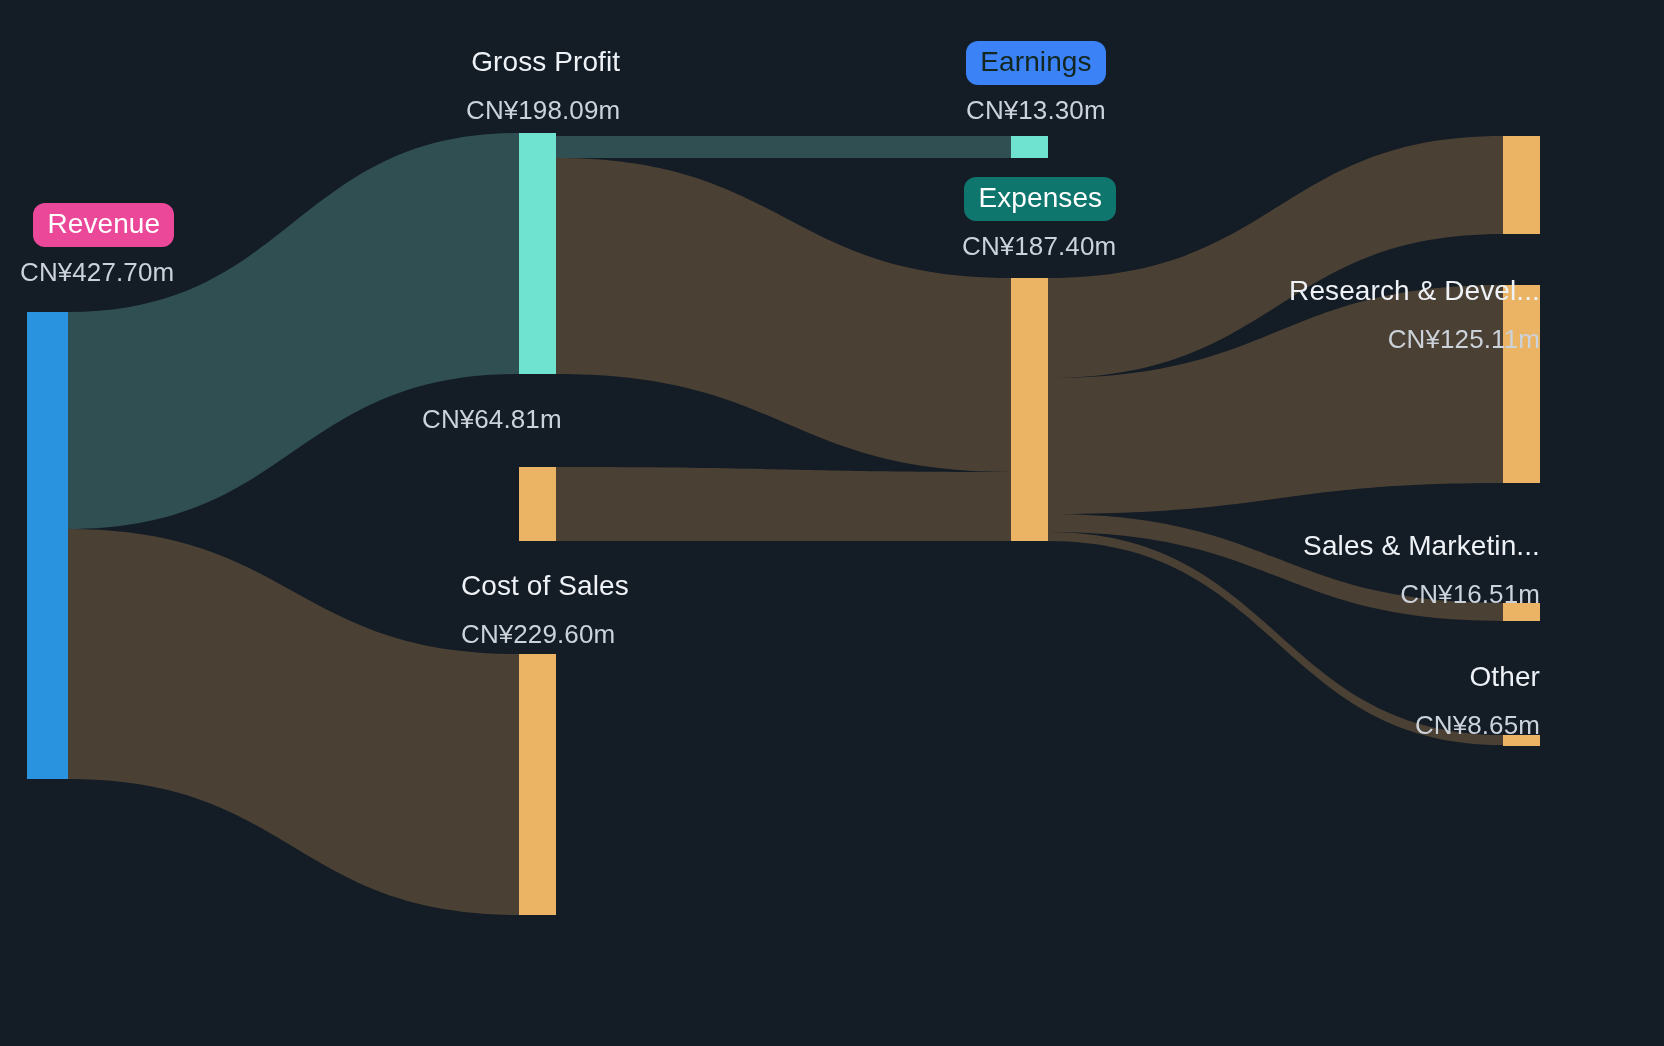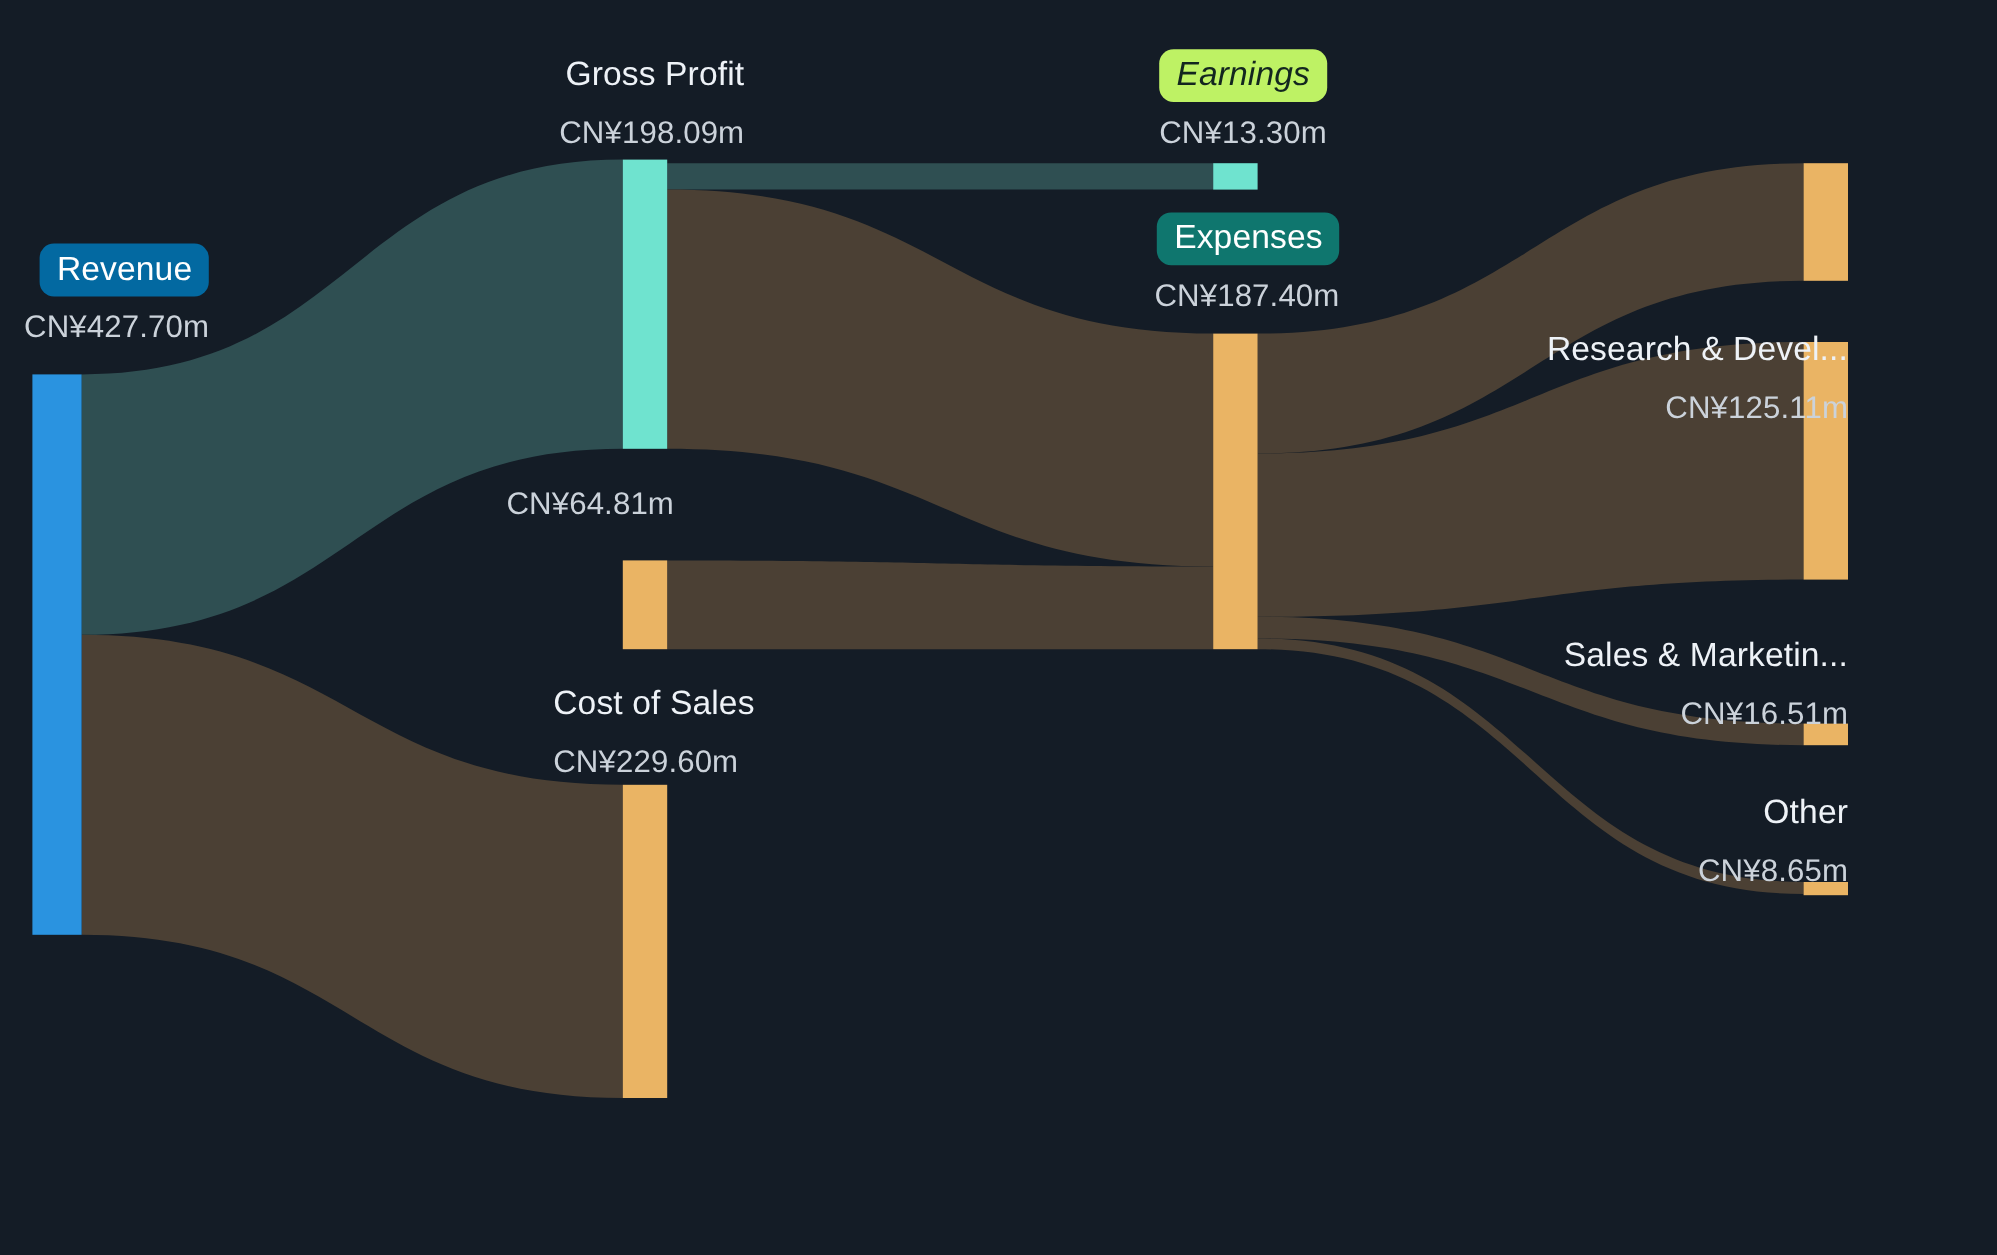--- a/index.html
+++ b/index.html
@@ -51,22 +51,22 @@
   .label.right-align {
     text-align: right;
   }
   .badge {
     display: inline-block;
     border-radius: 12px;
     padding: 7px 14px 9px 14px;
     font-size: 28px;
     line-height: 1.0;
   }
-  .badge.blue   { background: #0369a1; color: #ffffff; }
-  .badge.mint   { background: #bef264; color: #13261f; font-style: italic; }
+  .badge.blue   { background: #ec4899; color: #ffffff; }
+  .badge.mint   { background: #3b82f6; color: #13261f; }
   .badge.brown  { background: #0f766e; color: #ffffff; }
   .label.badged .value { margin-top: 12px; }
 </style>
 </head>
 <body>
 
 <div id="chart-root">
 
   <svg class="sankey" viewBox="0 0 1664 1046">
 

